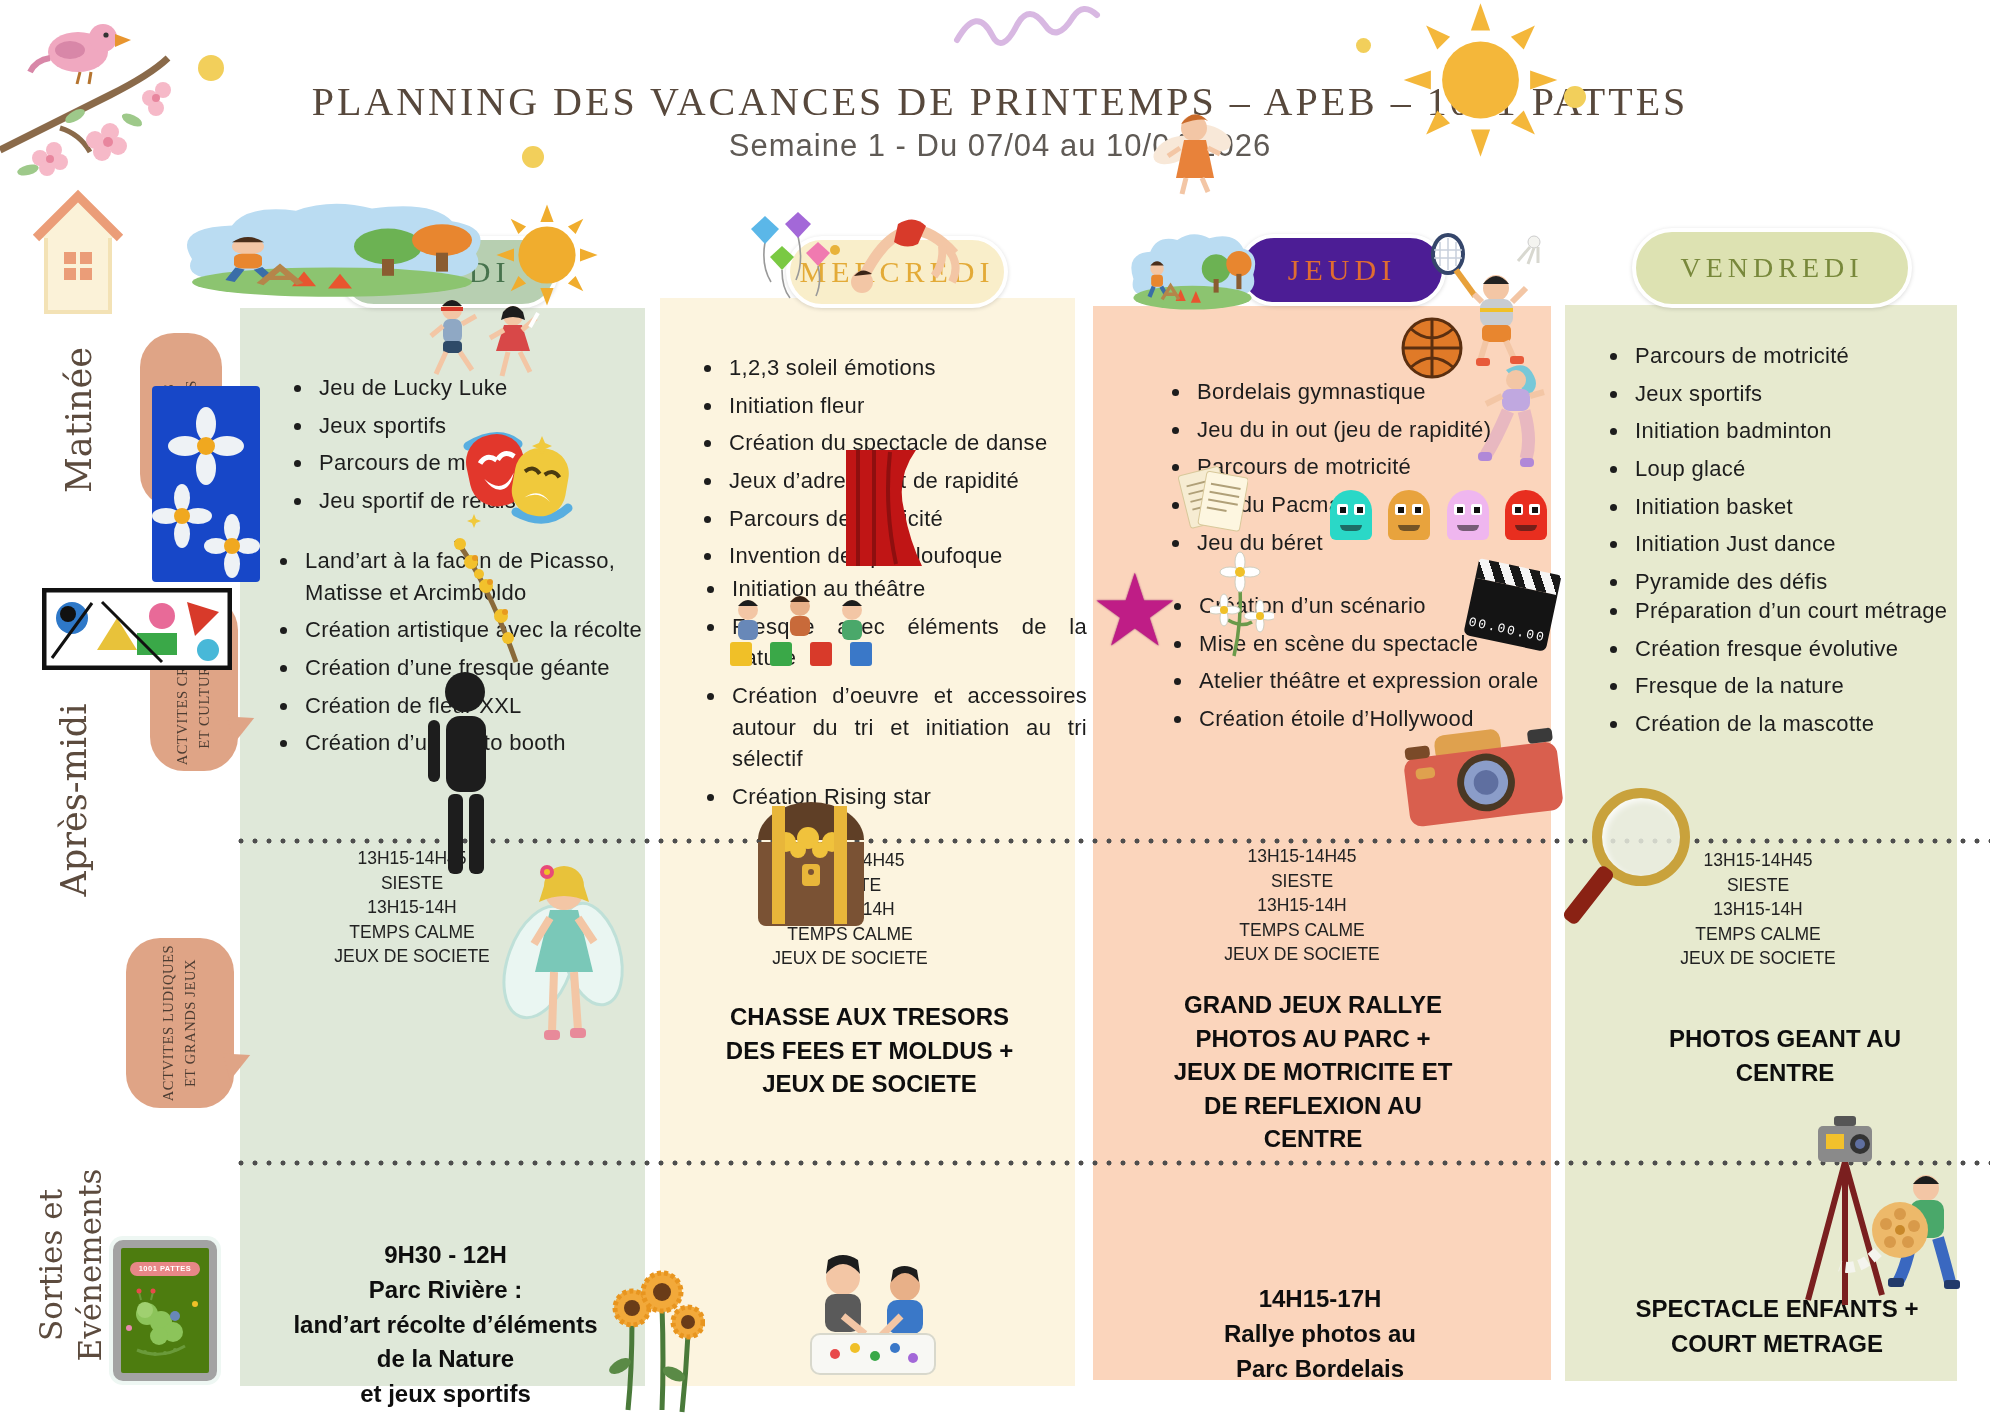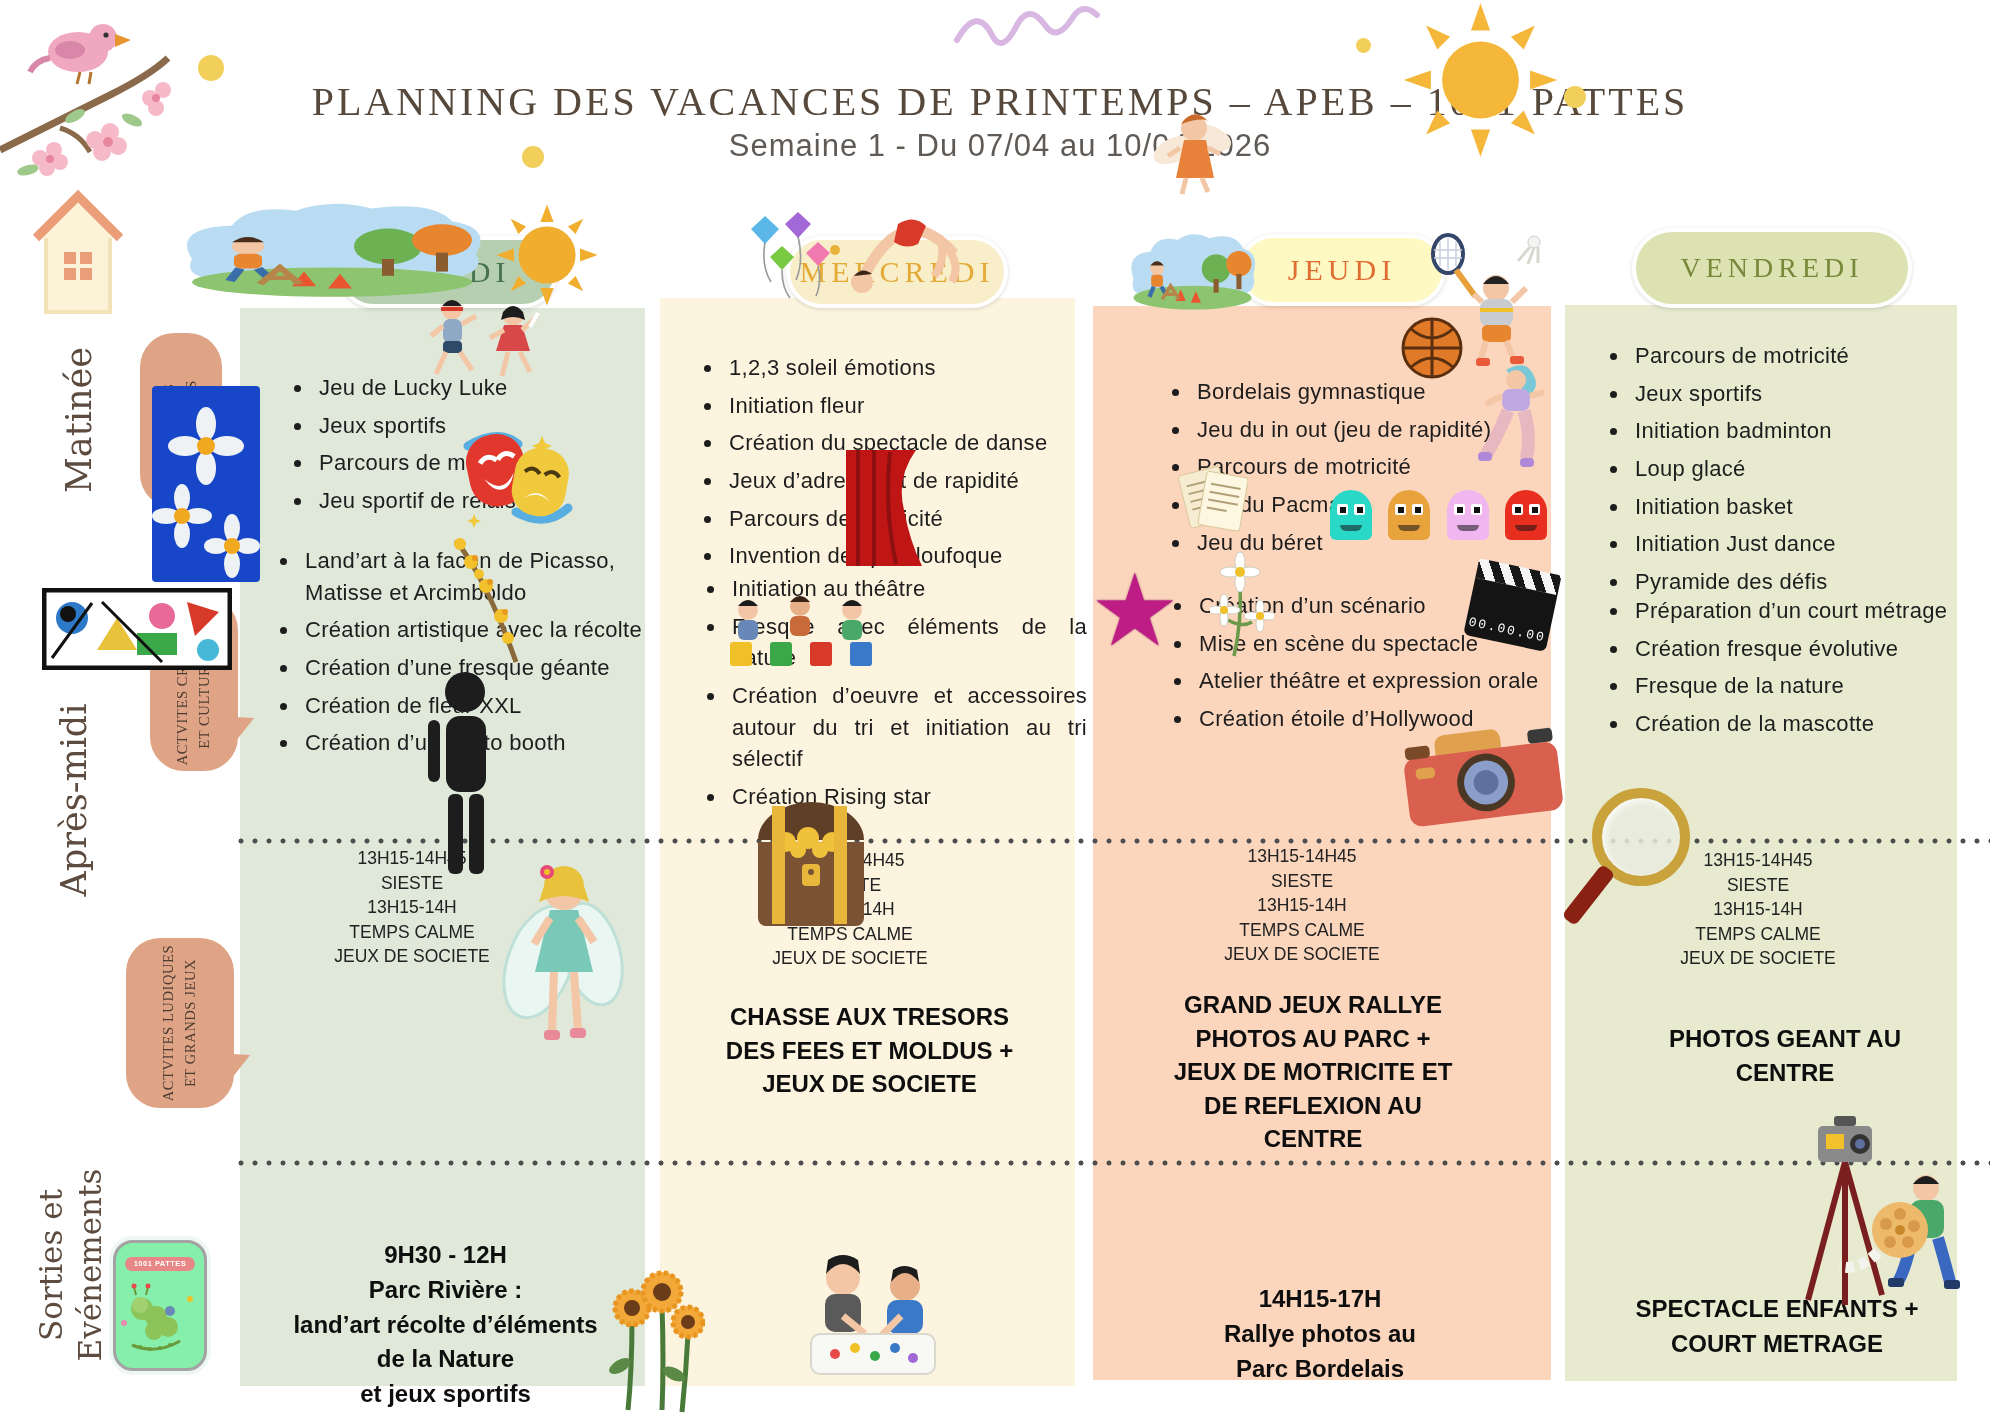--- a/index.html
+++ b/index.html
@@ -89,22 +89,22 @@
   .ghost i::after{content:"";position:absolute;left:3px;top:3px;width:6px;height:6px;background:#111;box-shadow:17px 0 0 #111;}
   .ghost b{position:absolute;bottom:9px;left:10px;width:22px;height:6px;border-radius:0 0 8px 8px;background:rgba(20,20,20,.55);}
   .star{position:absolute;left:1090px;top:560px;font-size:100px;line-height:1;color:#bf1d86;text-shadow:0 0 2px #8c1463;}
   .mag{position:absolute;left:1592px;top:788px;width:78px;height:78px;border-radius:50%;
        border:10px solid #c9a23c;background:rgba(233,236,223,.85);box-shadow:inset 3px 3px 6px rgba(255,255,255,.8);}
   .mag::after{content:"";position:absolute;left:-22px;bottom:-52px;width:17px;height:66px;background:#8a2214;border-radius:6px;transform:rotate(38deg);}
   .clap{position:absolute;left:1470px;top:566px;width:84px;height:82px;transform:rotate(12deg);}
   .clap .top{height:20px;border-radius:4px 4px 0 0;background:repeating-linear-gradient(60deg,#181818 0 9px,#f5f5f5 9px 18px);}
   .clap .body{height:58px;background:#141414;border-radius:0 0 6px 6px;display:flex;align-items:flex-end;justify-content:center;}
   .clap .nums{font-family:"Liberation Mono",monospace;font-size:13px;letter-spacing:2px;color:#fff;padding-bottom:6px;}
-  .card1001{position:absolute;left:113px;top:1240px;width:88px;height:125px;background:#86efac;border:3px solid #a3a3a3;
-       border-radius:20px;box-shadow:0 0 0 4px #eef7f3;}
+  .card1001{position:absolute;left:113px;top:1240px;width:88px;height:125px;background:#4d7c0f;border:8px solid #a3a3a3;
+       border-radius:10px;box-shadow:0 0 0 4px #eef7f3;}
   .card1001 .banner{margin:14px auto 4px;width:70px;height:14px;background:#e88787;border-radius:8px;
        color:#fff;font-size:7.5px;font-weight:bold;text-align:center;line-height:14px;letter-spacing:.5px;}
 </style>
 </head>
 <body>
 
 <div id="page">
 
   <div class="title">PLANNING DES VACANCES DE PRINTEMPS – APEB – 1001 PATTES</div>
   <div class="subtitle">Semaine 1 - Du 07/04 au 10/04/2026</div>
@@ -113,21 +113,21 @@
   <div class="colbg colbg-mercredi" style="background: rgb(252, 244, 223);"></div>
   <div class="colbg colbg-jeudi" style="background: rgb(251, 213, 188);"></div>
   <div class="colbg colbg-vendredi" style="background: rgb(231, 234, 207);"></div>
 
   <div class="pill pill-mardi" style="background: rgb(183, 207, 177); color: rgb(71, 115, 77);">
       <span>MARDI</span>
     </div>
   <div class="pill pill-mercredi" style="background: rgb(249, 238, 202); color: rgb(227, 170, 55);">
       <span>MERCREDI</span>
     </div>
-  <div class="pill pill-jeudi" style="background: #fef9c3; color: rgb(224, 109, 49);">
+  <div class="pill pill-jeudi" style="background: #4c1d95; color: rgb(224, 109, 49);">
       <span>JEUDI</span>
     </div>
   <div class="pill pill-vendredi" style="background: rgb(221, 226, 178); color: rgb(120, 136, 59);">
       <span>VENDREDI</span>
     </div>
 
   <div class="dots dots1"></div>
   <div class="dots dots2"></div>
 
   <div class="vlabel vl-morning">Matinée</div>

